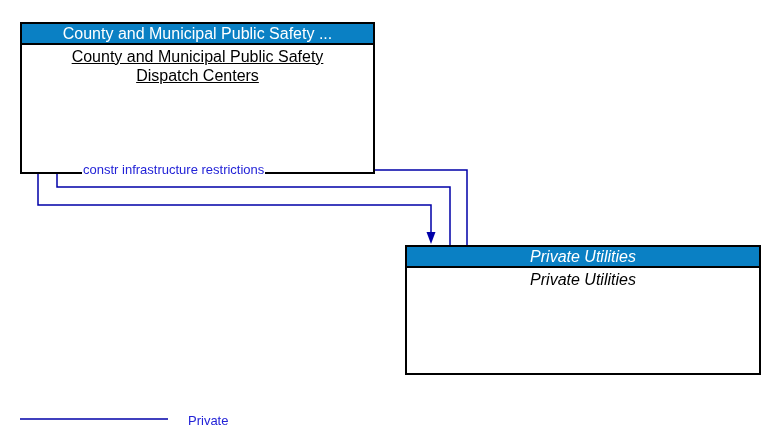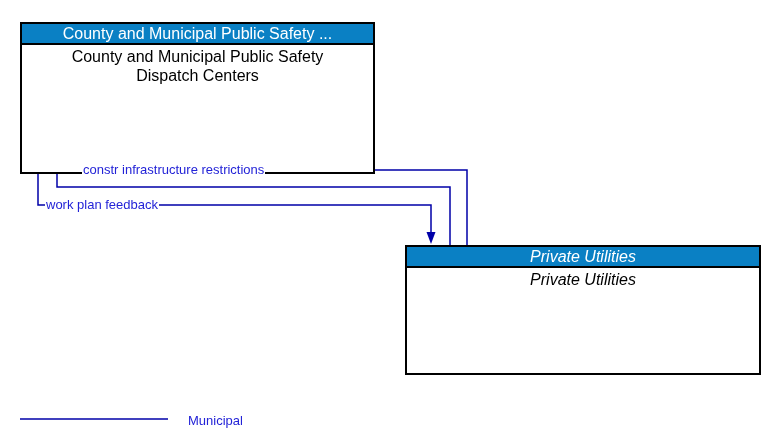--- a/index.html
+++ b/index.html
@@ -41,21 +41,21 @@
     overflow: hidden;
   }
   .entity-box .bdy {
     color: #000000;
     font-size: 16px;
     line-height: 19px;
     text-align: center;
     margin: 2px auto 0 auto;
   }
   #box-county { left: 20px; top: 22px; width: 355px; height: 152px; }
-  #box-county .bdy { width: 310px; }
+  #box-county .bdy { width: 310px; text-decoration: underline; }
   #box-private { left: 405px; top: 245px; width: 356px; height: 130px; font-style: italic; }
   #box-private .bdy { width: 330px; }
   .flow-label {
     position: absolute;
     z-index: 3;
     background: #ffffff;
     color: #2323d7;
     font-size: 13px;
     line-height: 15px;
     white-space: nowrap;
@@ -98,17 +98,16 @@
     <div class="hdr">County and Municipal Public Safety ...</div>
     <div class="bdy">County and Municipal Public Safety Dispatch Centers</div>
   </div>
 
   <div class="entity-box" id="box-private">
     <div class="hdr">Private Utilities</div>
     <div class="bdy">Private Utilities</div>
   </div>
 
   <span class="flow-label" id="flow-label-current">constr infrastructure restrictions</span>
-  <span class="flow-label" id="flow-label-feedback">work plan feedback</span>
 
-  <span id="legend-label">Municipal</span>
+  <span id="legend-label">Private</span>
 
 </div>
 
 </body></html>

